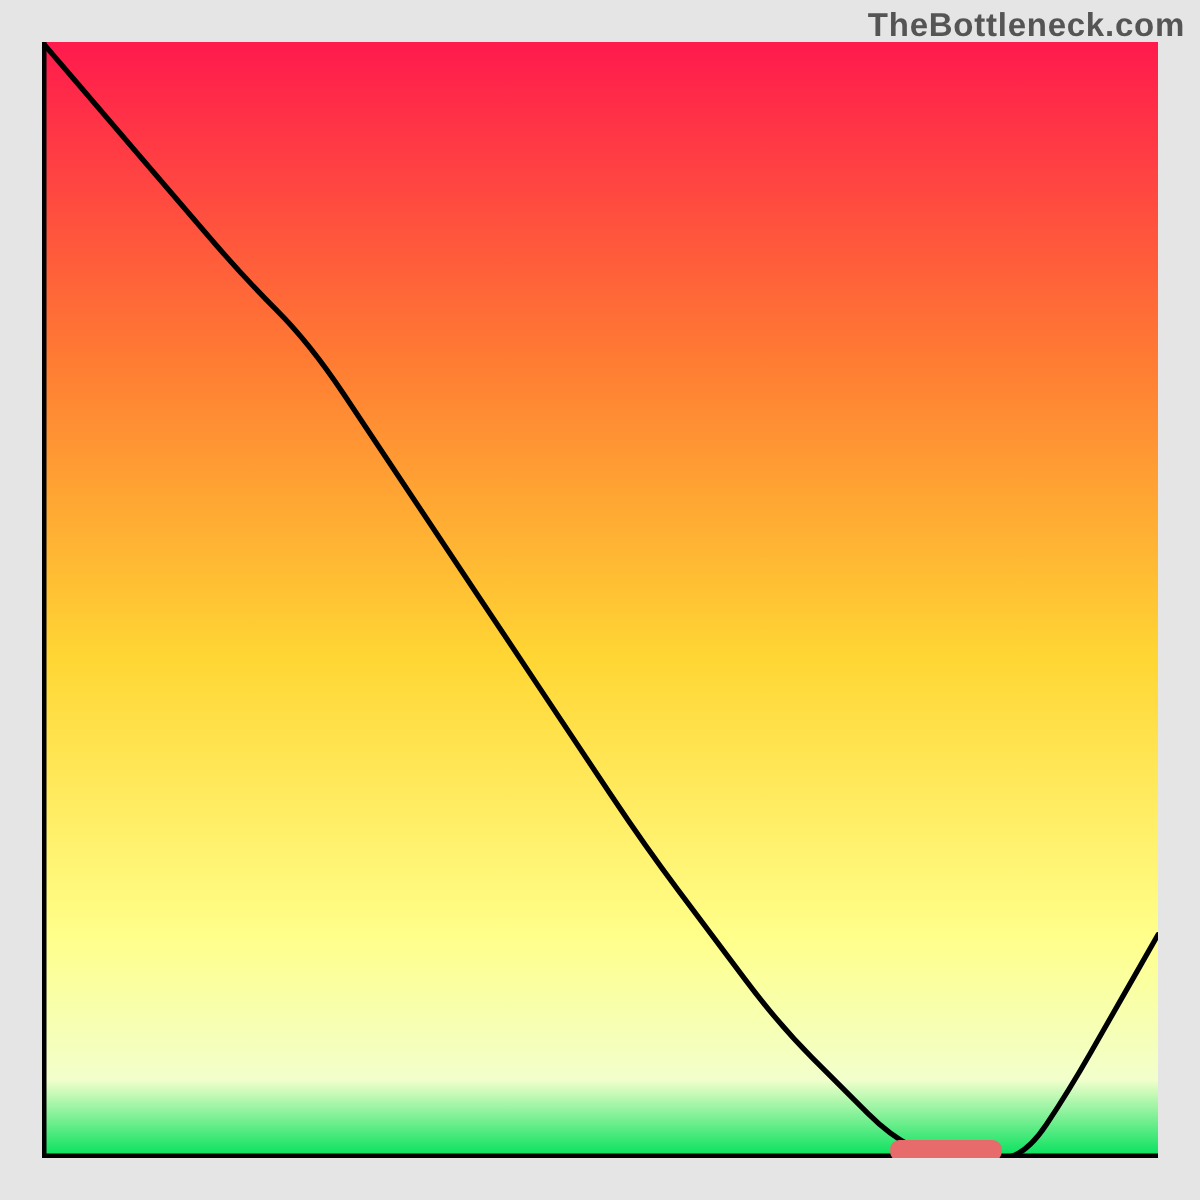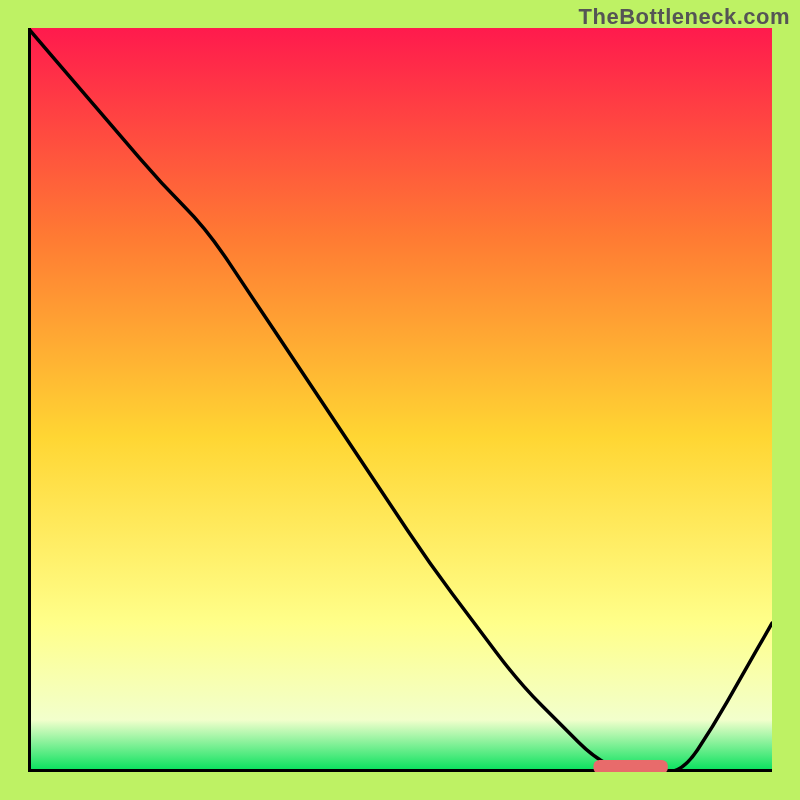--- a/index.html
+++ b/index.html
@@ -8,21 +8,21 @@
     width: 800px;
     height: 800px;
     background: #000;
     font-family: Arial, Helvetica, sans-serif;
     overflow: hidden;
   }
   .frame {
     position: relative;
     width: 800px;
     height: 800px;
-    background: #bef264;
+    background: #e5e5e5;
   }
   .watermark {
     position: absolute;
     top: 4px;
     right: 10px;
     color: #555;
     font-size: 22px;
     font-weight: 600;
     letter-spacing: 0.5px;
     user-select: none;

